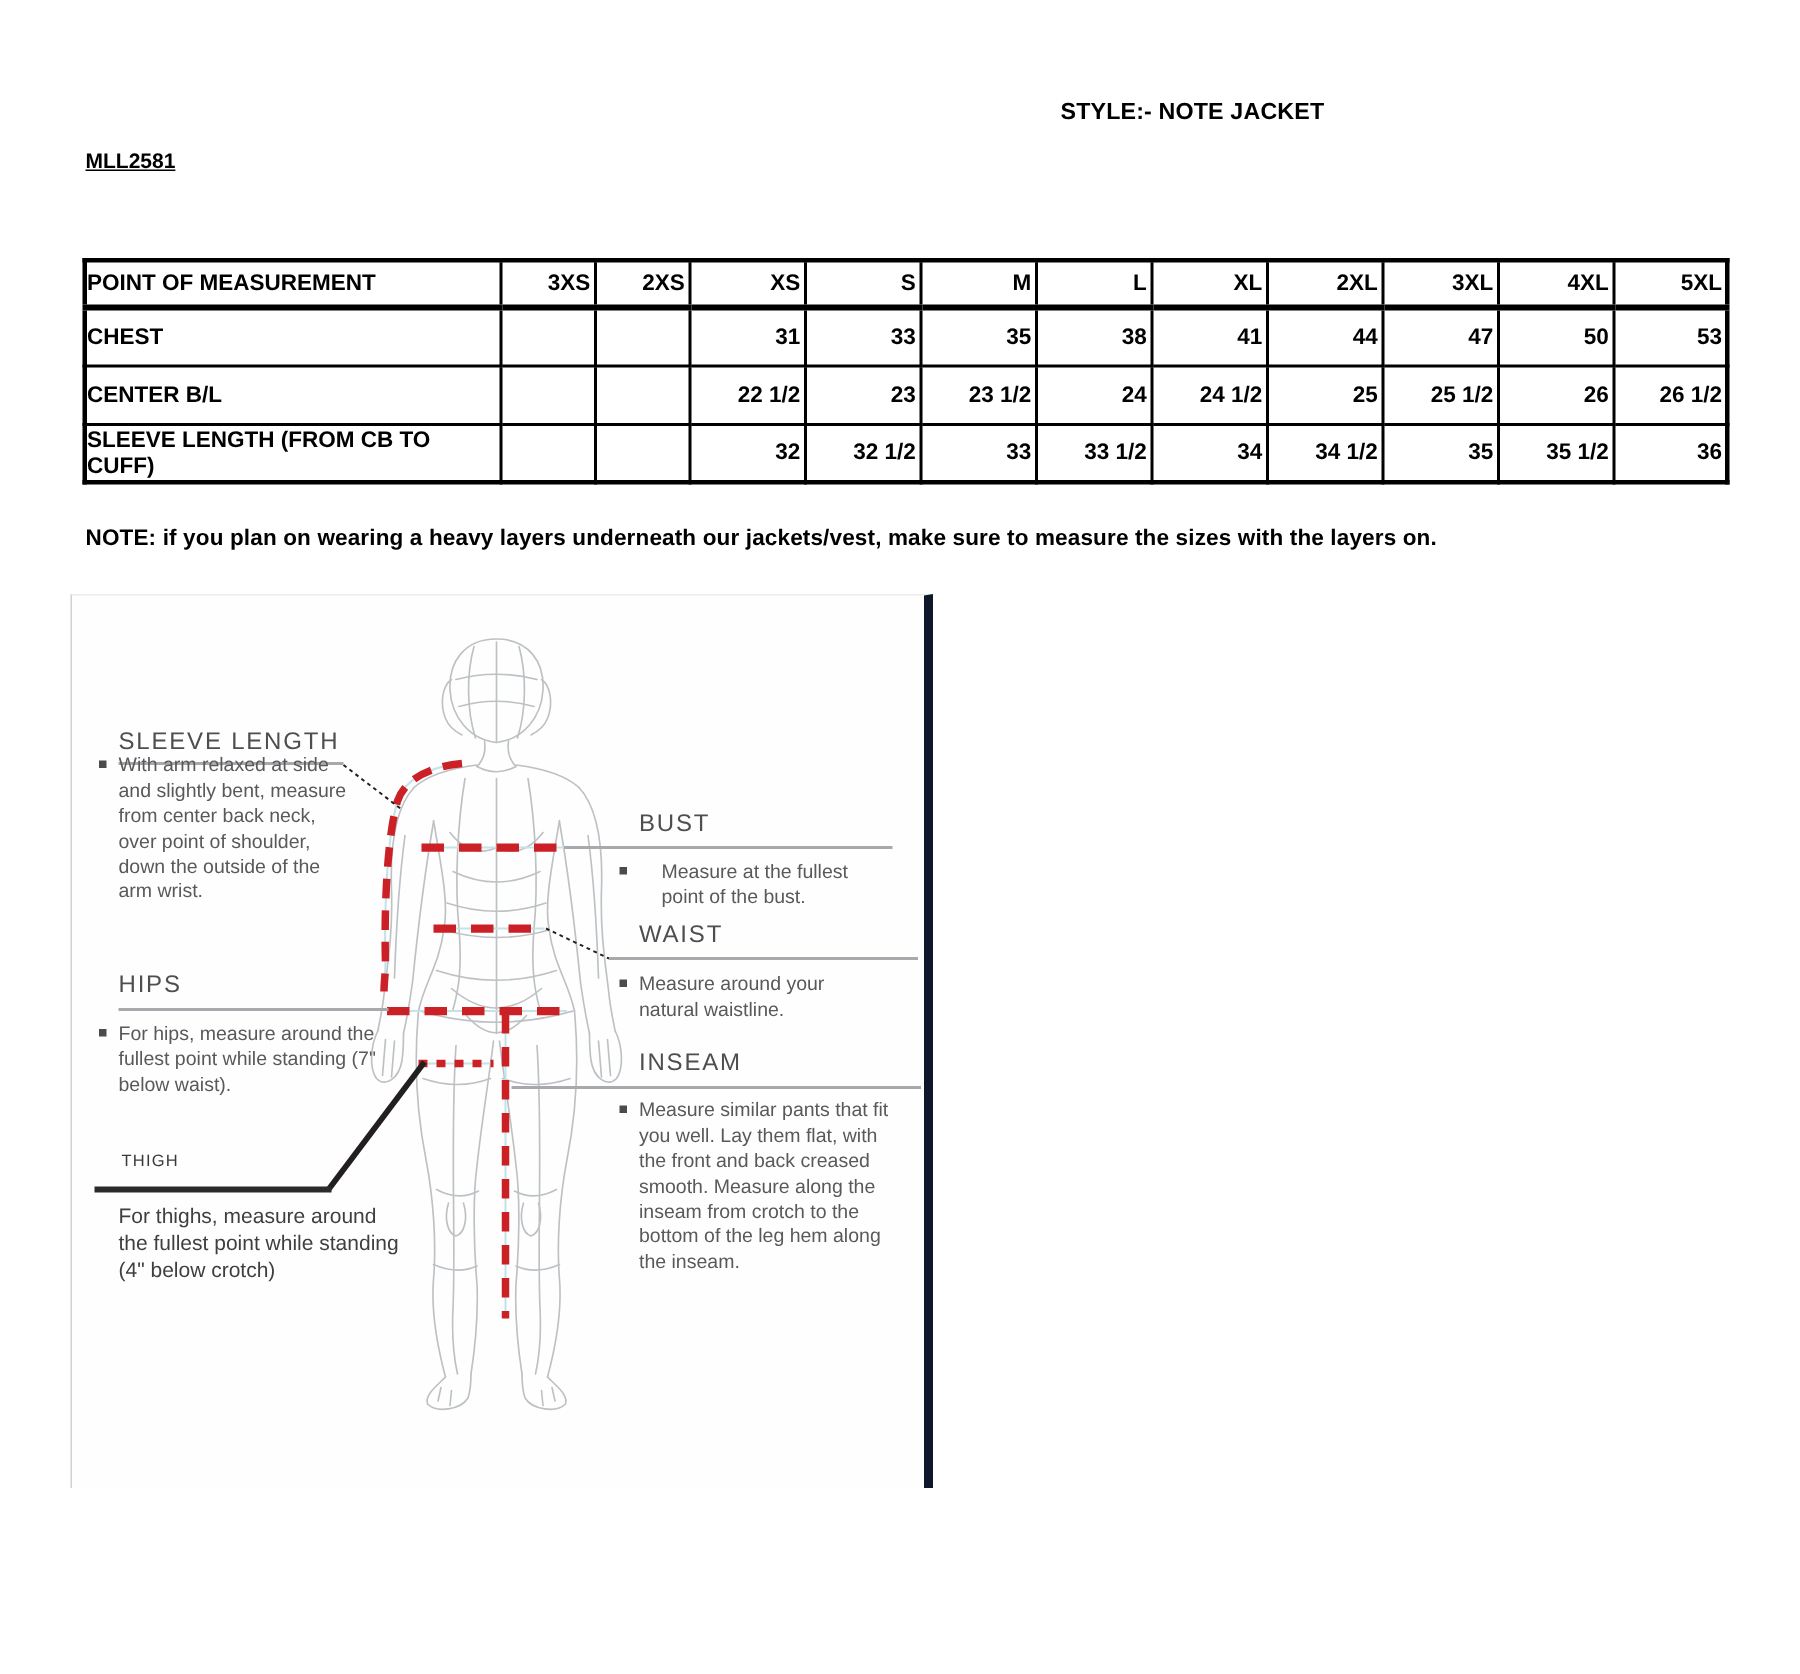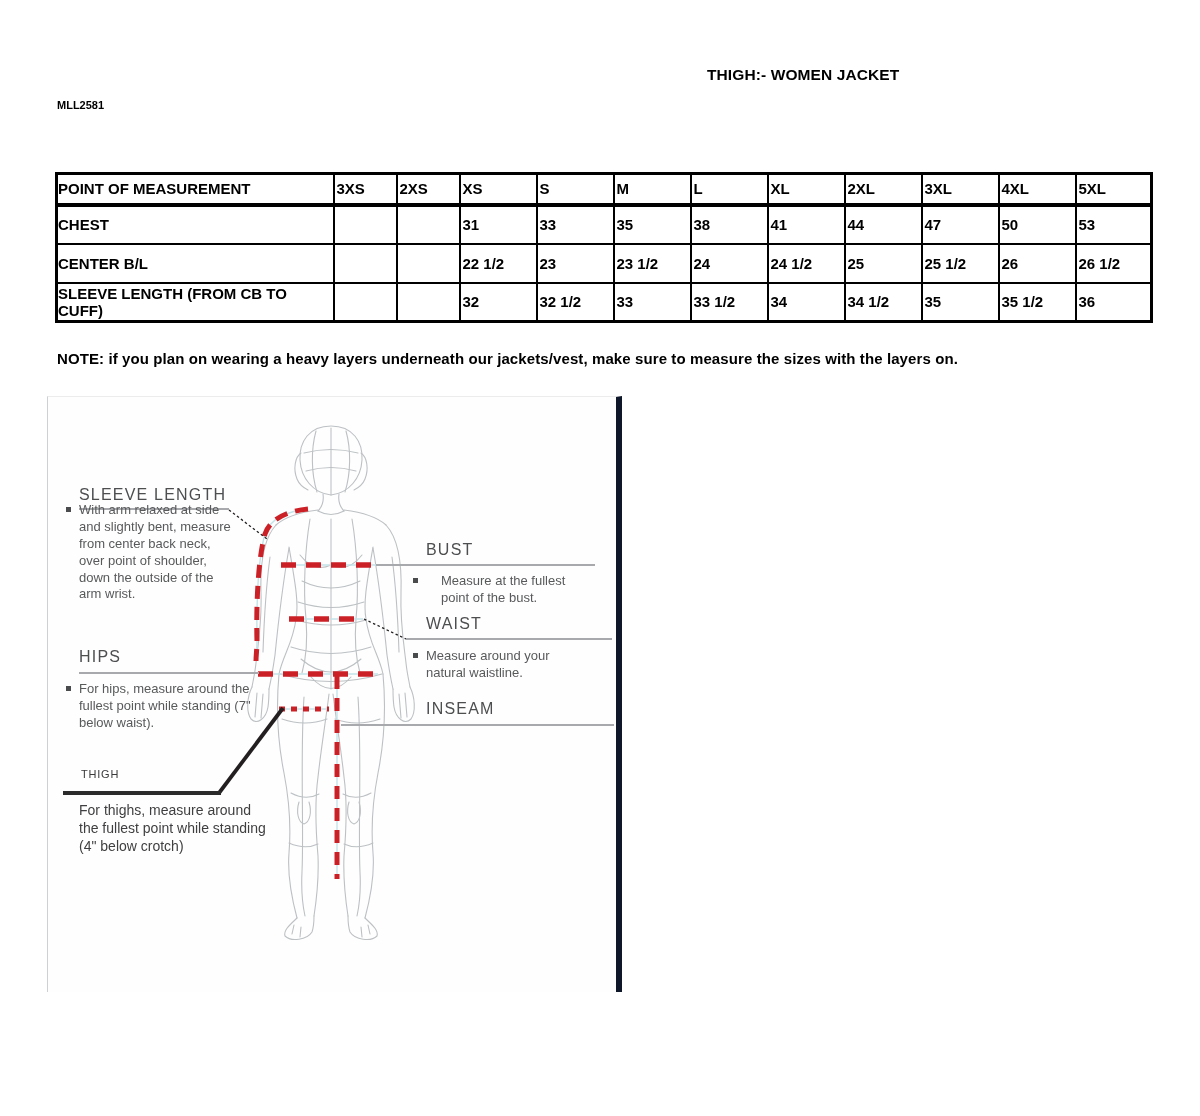--- a/index.html
+++ b/index.html
@@ -2,25 +2,25 @@
 <html><head>
 <meta charset="utf-8">
 <style>
   * { margin:0; padding:0; box-sizing:border-box; }
   html,body { background:#ffffff; }
   body { font-family:"Liberation Sans", sans-serif; color:#000; }
   .page { position:relative; width:1200px; height:1116px; background:#fff; overflow:hidden; }
 
   
   .style-title { position:absolute; left:707px; top:66px; font-size:15.5px; font-weight:bold; letter-spacing:0.1px; }
-  .style-number { position:absolute; left:57px; top:99px; font-size:11px; font-weight:bold; }
+  .style-number { position:absolute; left:57px; top:99px; font-size:14px; font-weight:bold;text-decoration:underline; }
 
   
   table.size-chart { position:absolute; left:55px; top:172px; width:1093px; border-collapse:collapse; table-layout:fixed; }
-  table.size-chart th, table.size-chart td { border:2px solid #000; font-size:15px; font-weight:bold; text-align:left; vertical-align:middle; padding:0 2px; }
+  table.size-chart th, table.size-chart td { border:2px solid #000; font-size:15px; font-weight:bold; text-align:right; vertical-align:middle; padding:0 2px; }
   table.size-chart { border:3px solid #000; }
   table.size-chart th { height:31px; border-bottom:4px solid #000; }
   table.size-chart td { height:39px; }
   table.size-chart .row-label, table.size-chart .poh { text-align:left; padding-left:0; }
 
   
   .note { position:absolute; left:57px; top:350px; font-size:15px; font-weight:bold; letter-spacing:0.1px; }
 
   
   .diagram { position:absolute; left:47px; top:396px; width:575px; height:596px; background:#fefefe; border-left:1px solid #cdd1d3; border-top:1px solid #ececed; border-right:6px solid #0f172a; }
@@ -31,21 +31,21 @@
   .underline.thick { background:#2b2b2b; height:3.5px; }
   .ann-desc { position:absolute; display:flex; align-items:flex-start; color:#58595b; font-size:13px; line-height:1.3; }
   .ann-desc .bullet { flex:0 0 auto; width:5px; height:5px; background:#4a4b4d; margin:5px 8px 0 0; }
   .ann-desc.no-bullet { color:#3f3f41; font-size:14px; line-height:1.3; }
 </style>
 </head>
 <body>
 
 <div class="page">
 
-  <div class="style-title">THIGH:- WOMEN JACKET</div>
+  <div class="style-title">STYLE:- NOTE JACKET</div>
   <div class="style-number">MLL2581</div>
 
   <table class="size-chart">
     <colgroup>
       <col style="width:277px">
         <col style="width:63px">
         <col style="width:63px">
       <col style="width:77px">
         <col style="width:77px">
         <col style="width:77px">
@@ -237,15 +237,19 @@
       <span>Measure at the fullest point of the bust.</span>
     </div>
 
     <div class="ann-title" style="left:378px; top:218px;">WAIST</div>
     <div class="ann-desc" style="left:365px; top:251px; width:172px;justify-content:center;">
       <span class="bullet"></span>
       <span>Measure around your natural waistline.</span>
     </div>
 
     <div class="ann-title" style="left:378px; top:303px;">INSEAM</div>
+    <div class="ann-desc" style="left:365px; top:335px; width:185px;">
+      <span class="bullet"></span>
+      <span>Measure similar pants that fit you well. Lay them flat, with the front and back creased smooth. Measure along the inseam from crotch to the bottom of the leg hem along the inseam.</span>
+    </div>
 
   </div>
 </div>
 
 </body></html>

